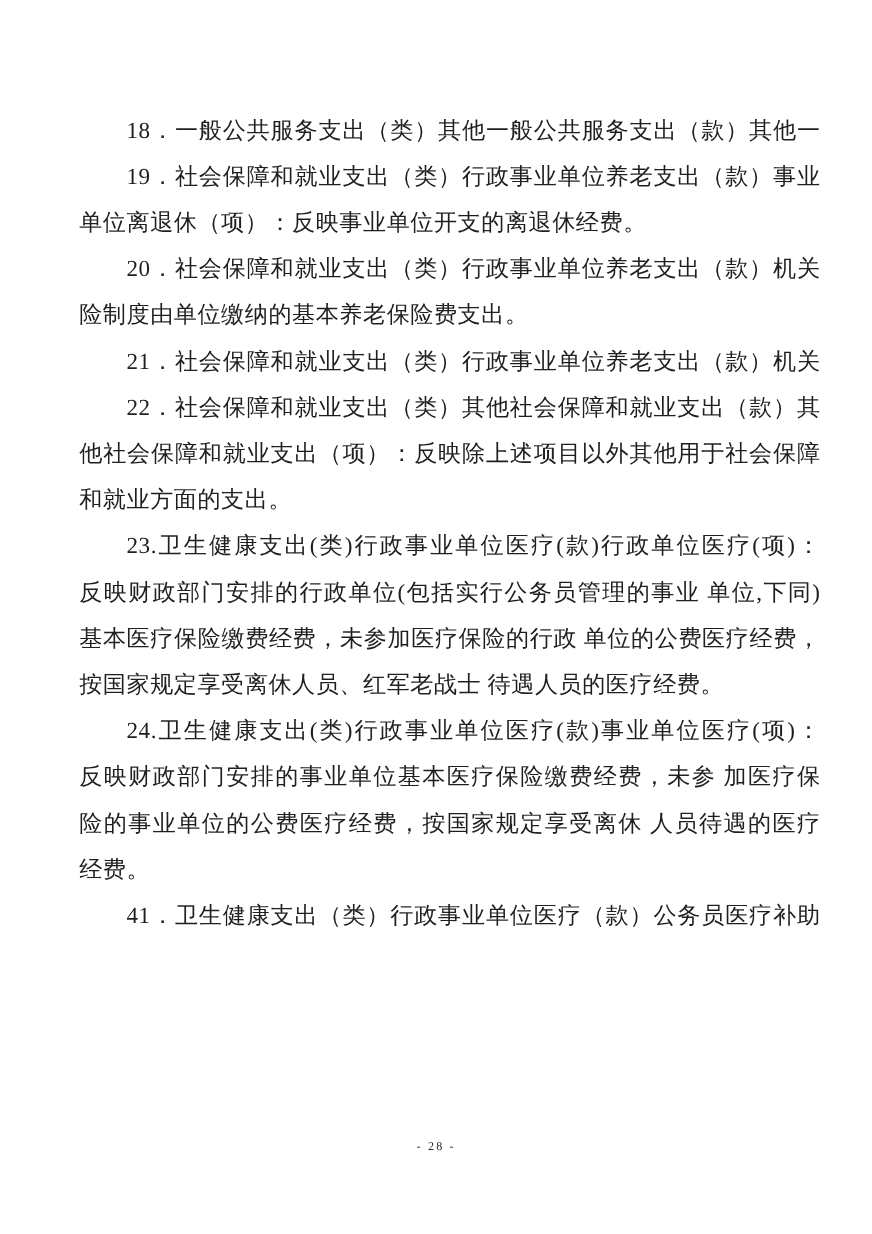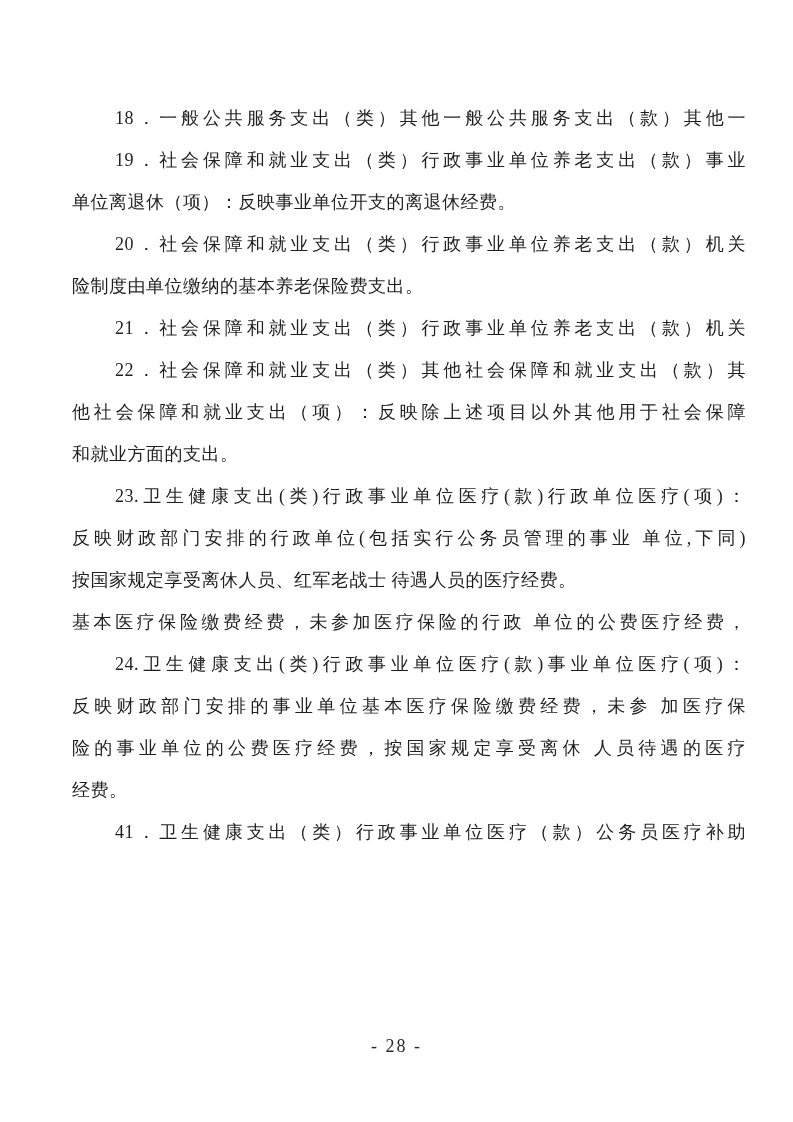--- a/index.html
+++ b/index.html
@@ -16,21 +16,21 @@
     background: #ffffff;
     overflow: hidden;
     font-family: "Liberation Serif", "DejaVu Serif", serif;
     color: #1f1f1f;
   }
   .content {
     position: absolute;
     left: 72px;
     top: 97px;
     width: 674px;
-    font-size: 18px;
+    font-size: 21px;
     line-height: 42px;
   }
   .para {
     margin: 0;
     padding: 0;
   }
   .ln {
     width: 100%;
     text-align: justify;
     text-align-last: left;
@@ -41,21 +41,21 @@
   }
   .ln.first {
     text-indent: 43px;
   }
   .footer {
     position: absolute;
     left: 0;
     right: 0;
     top: 1036px;
     text-align: center;
-    font-size: 18px;
+    font-size: 11px;
     letter-spacing: 2px;
     color: #2a2a2a;
   }
 </style>
 </head>
 <body>
 
 <div class="page">
   <div class="content">
 
@@ -79,22 +79,22 @@
 
     <div class="para">
       <div class="ln first fill">22．社会保障和就业支出（类）其他社会保障和就业支出（款）其</div>
       <div class="ln fill">他社会保障和就业支出（项）：反映除上述项目以外其他用于社会保障</div>
       <div class="ln">和就业方面的支出。</div>
     </div>
 
     <div class="para">
       <div class="ln first fill">23.卫生健康支出(类)行政事业单位医疗(款)行政单位医疗(项)：</div>
       <div class="ln fill">反映财政部门安排的行政单位(包括实行公务员管理的事业 单位,下同)</div>
+      <div class="ln fill">基本医疗保险缴费经费，未参加医疗保险的行政 单位的公费医疗经费，</div>
       <div class="ln">按国家规定享受离休人员、红军老战士 待遇人员的医疗经费。</div>
-      <div class="ln fill">基本医疗保险缴费经费，未参加医疗保险的行政 单位的公费医疗经费，</div>
     </div>
 
     <div class="para">
       <div class="ln first fill">24.卫生健康支出(类)行政事业单位医疗(款)事业单位医疗(项)：</div>
       <div class="ln fill">反映财政部门安排的事业单位基本医疗保险缴费经费，未参 加医疗保</div>
       <div class="ln fill">险的事业单位的公费医疗经费，按国家规定享受离休 人员待遇的医疗</div>
       <div class="ln">经费。</div>
     </div>
 
     <div class="para">

